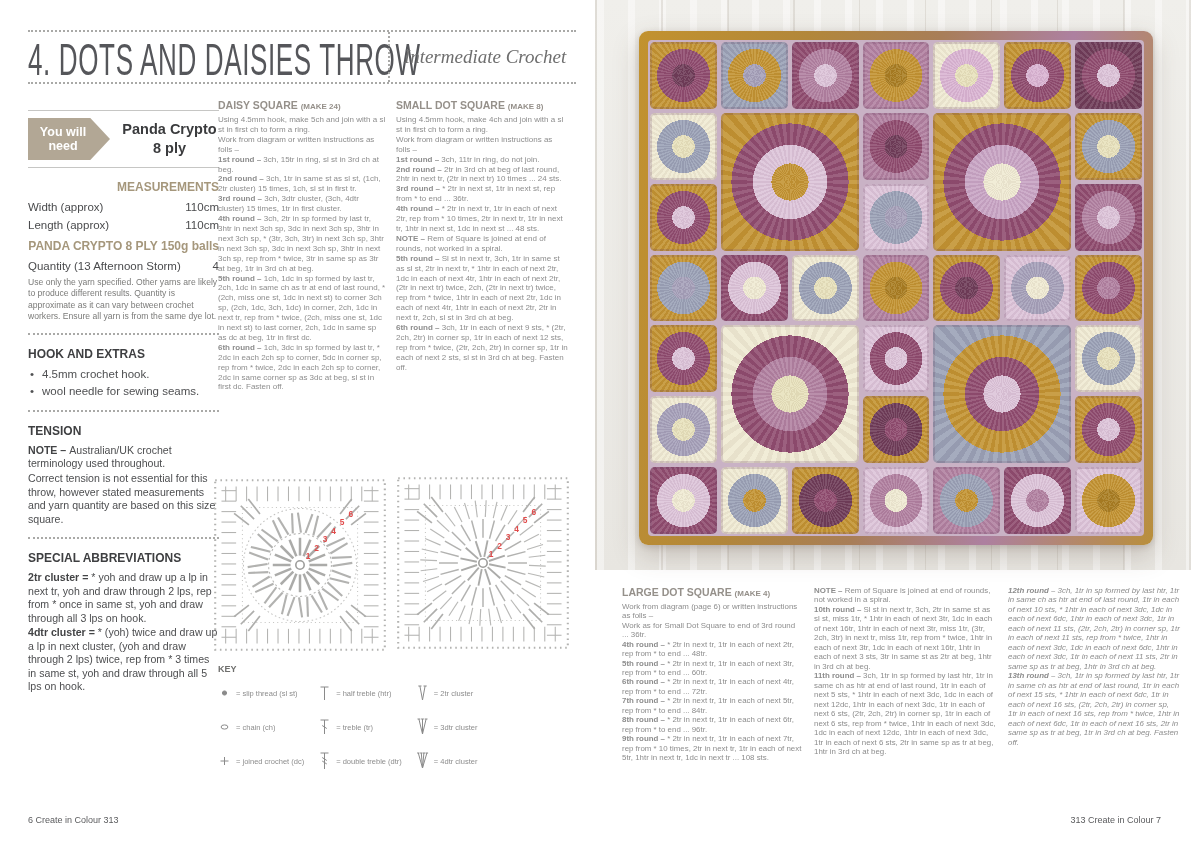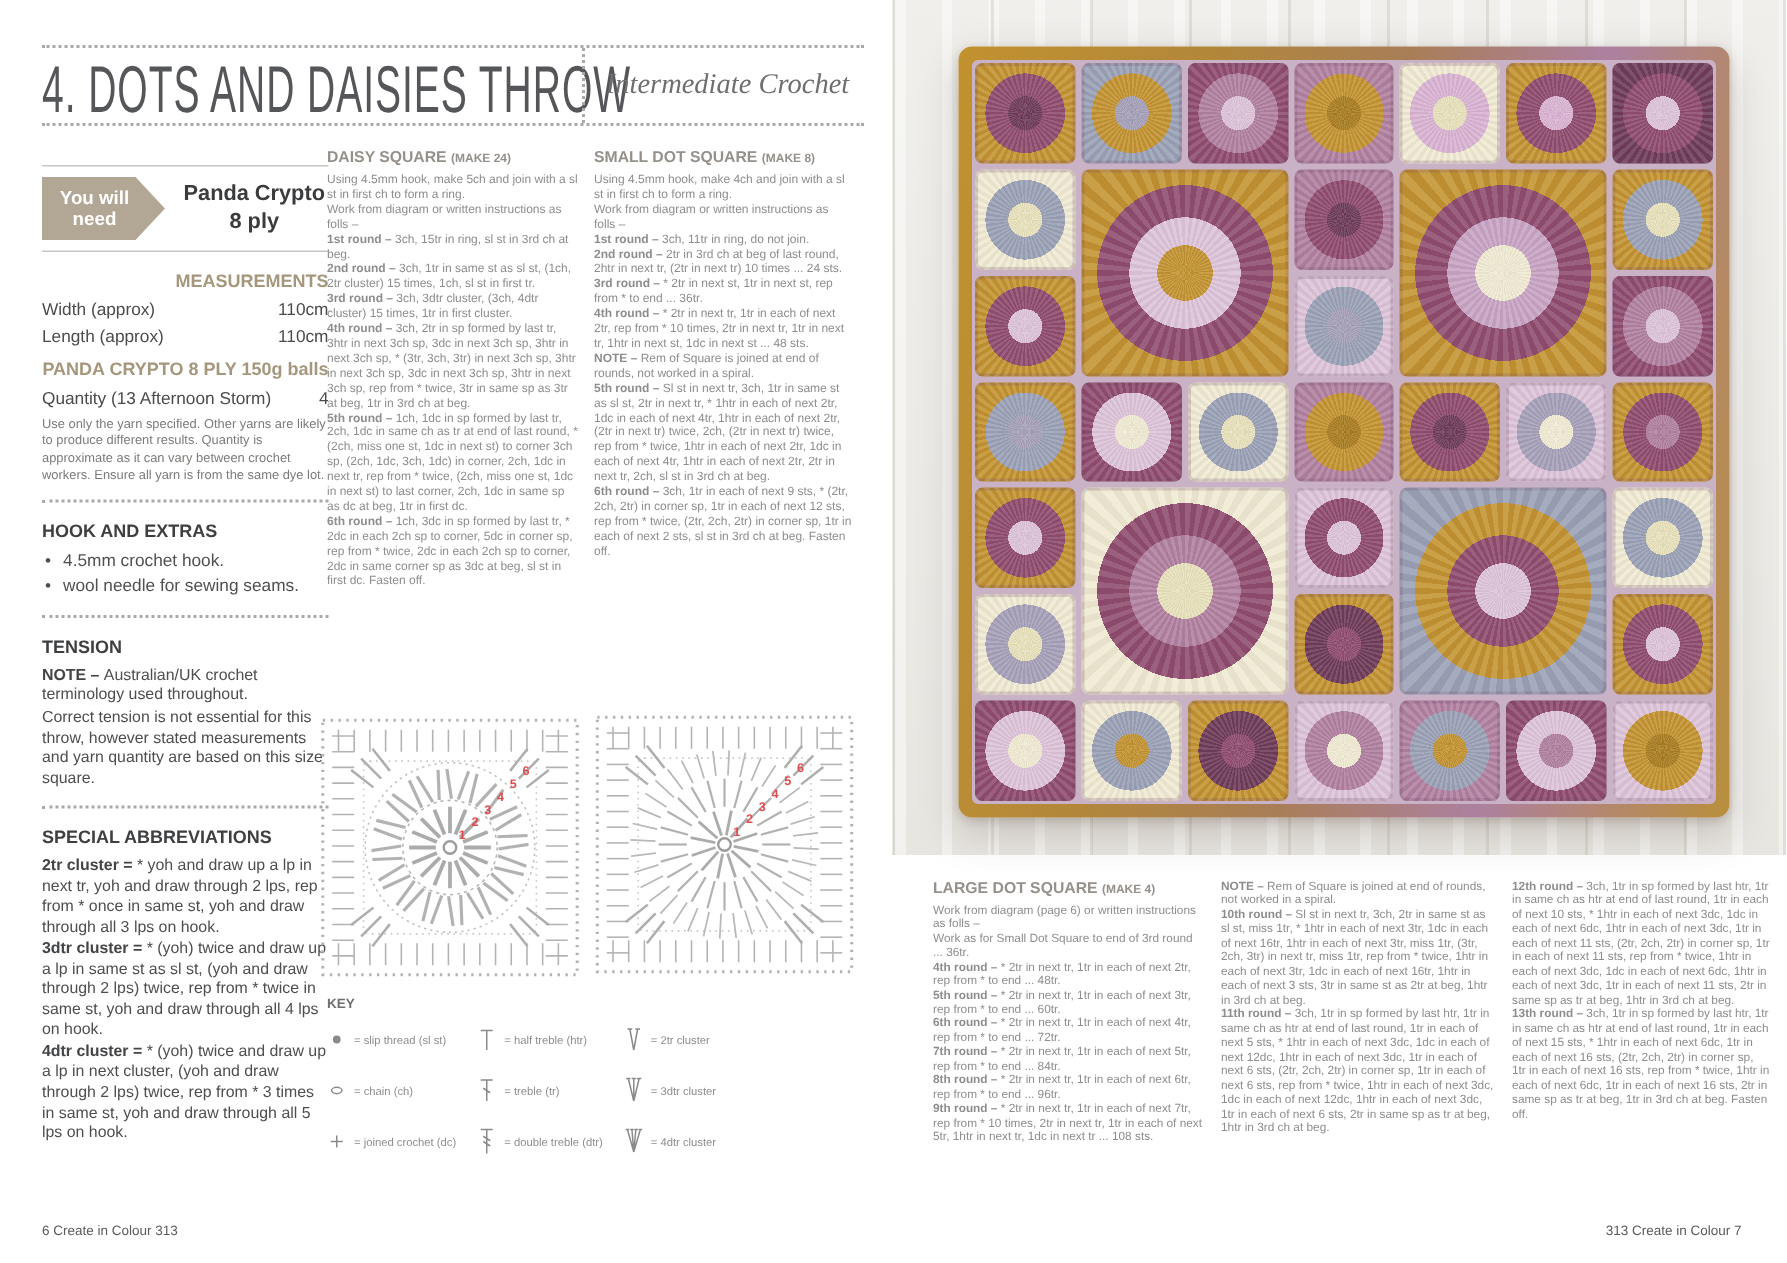--- a/index.html
+++ b/index.html
@@ -72,21 +72,21 @@
      background:#c9b2c5;border:2px solid #c9b2c5;border-radius:4px;}
   .sq{position:relative;border-radius:5px;overflow:hidden;
       box-shadow:inset 0 0 0 2px rgba(110,70,100,0.22);}
   .sq-tex{position:absolute;inset:0;
       background:repeating-conic-gradient(from 0deg, rgba(255,255,255,0.12) 0deg 4deg, rgba(90,60,80,0.05) 4deg 8deg);}
 
   
   .large-dot{position:absolute;left:622px;top:586px;width:560px;display:flex;gap:12px;}
   .ld-col{font-size:7.9px;line-height:1.2;color:#8d8d8d;}
   .ld-col p{margin:0;filter:blur(0.4px);}
-  .ld-c1{width:180px;} .ld-c2{width:182px;} .ld-c3{width:172px;}
+  .ld-c1{width:180px;} .ld-c2{width:182px;} .ld-c3{width:172px;font-style:italic;}
 
   
   .footer{position:absolute;top:815px;font-size:9px;color:#5a5b5d;}
   .footer-left{left:28px;}
   .footer-right{right:30px;}
 </style>
 </head>
 <body>
 
 <div class="page">
@@ -135,21 +135,20 @@
     <div class="sec-head">TENSION</div>
     <div class="lines">
         <p><b>NOTE – </b>Australian/UK crochet terminology used throughout.</p>
         <p>Correct tension is not essential for this throw, however stated measurements and yarn quantity are based on this size square.</p>
       </div>
 
     <div class="dotted-rule"></div>
     <div class="sec-head">SPECIAL ABBREVIATIONS</div>
     <div class="lines">
         <p><b>2tr cluster = </b>* yoh and draw up a lp in next tr, yoh and draw through 2 lps, rep from * once in same st, yoh and draw through all 3 lps on hook.</p>
-        <p><b>3dtr cluster = </b>* (yoh) twice and draw up a lp in same st as sl st, (yoh and draw through 2 lps) twice, rep from * twice in same st, yoh and draw through all 4 lps on hook.</p>
         <p><b>4dtr cluster = </b>* (yoh) twice and draw up a lp in next cluster, (yoh and draw through 2 lps) twice, rep from * 3 times in same st, yoh and draw through all 5 lps on hook.</p>
       </div>
   </aside>
 
   <section class="pat-col col-daisy">
     <h3 class="pat-head">
       <span>DAISY SQUARE</span>
       <span class="make">(MAKE 24)</span>
     </h3>
     <div>

